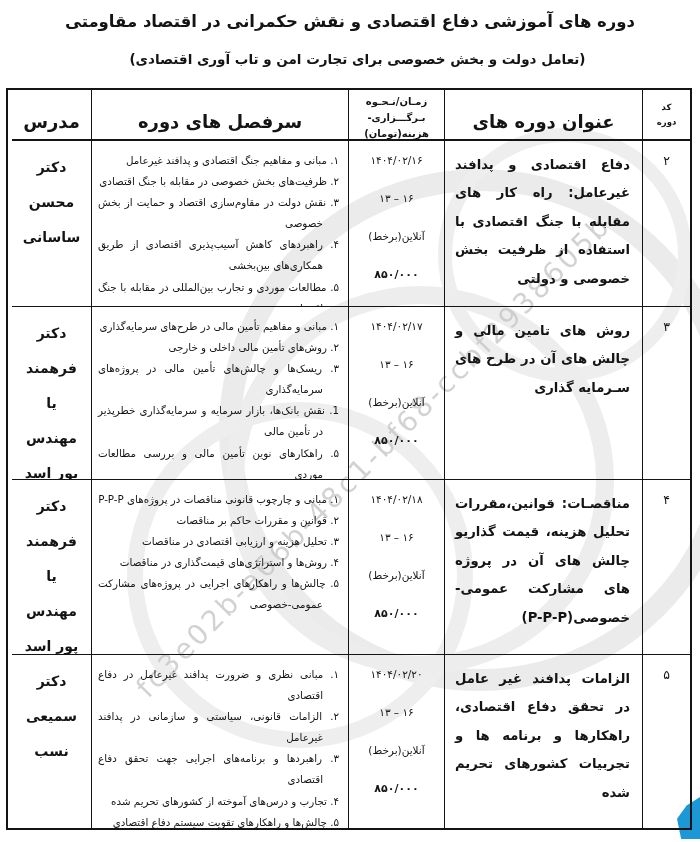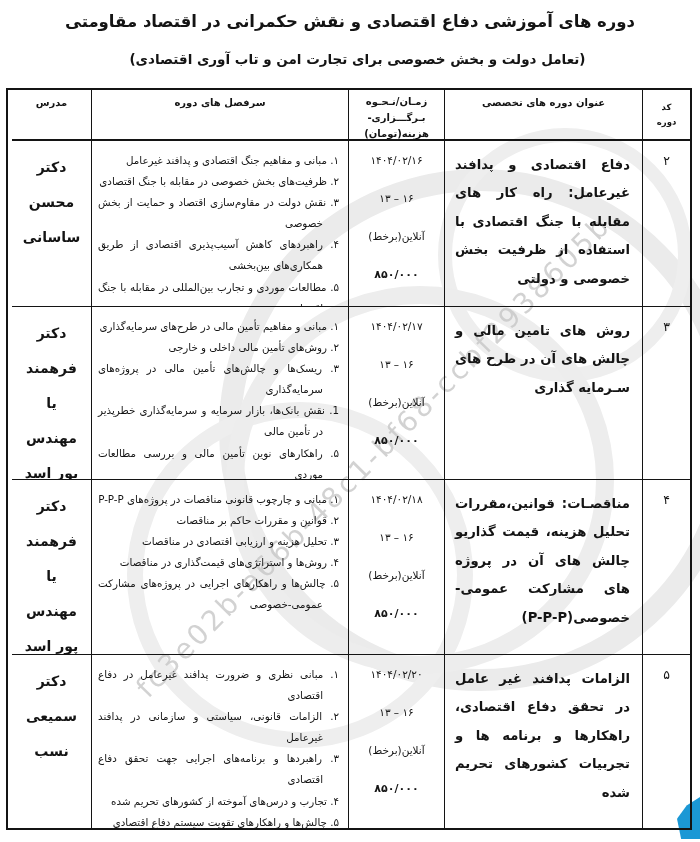--- a/index.html
+++ b/index.html
@@ -45,21 +45,21 @@
   }
   .cell{
     box-sizing:border-box;overflow:hidden;background:transparent;
     border-inline-end:1.5px solid #141414;
     border-bottom:1.5px solid #141414;
   }
   .cell.col-last{border-inline-end:none;}
   .cell.row-last{border-bottom:none;}
   .cell.hdr{border-bottom:2px solid #141414;}
   
-  .hdr{font-weight:bold;text-align:center;padding-top:7px;font-size:10px;}
+  .hdr{font-weight:bold;text-align:center;padding-top:21px;font-size:18px;}
   .hdr-code{font-size:8.5px;line-height:1.8;padding-top:10px;}
   .hdr-schedule{font-size:10px;line-height:1.6;padding-top:4px;text-align:center;}
   
   .cell-code{text-align:center;font-size:12.5px;padding-top:12px;}
   .cell-title{
     padding:10px 12px 0 10px;font-weight:bold;font-size:13.2px;
     line-height:2.15;text-align:justify;
   }
   .cell-time{
     font-size:10.5px;text-align:center;padding-top:13px;

